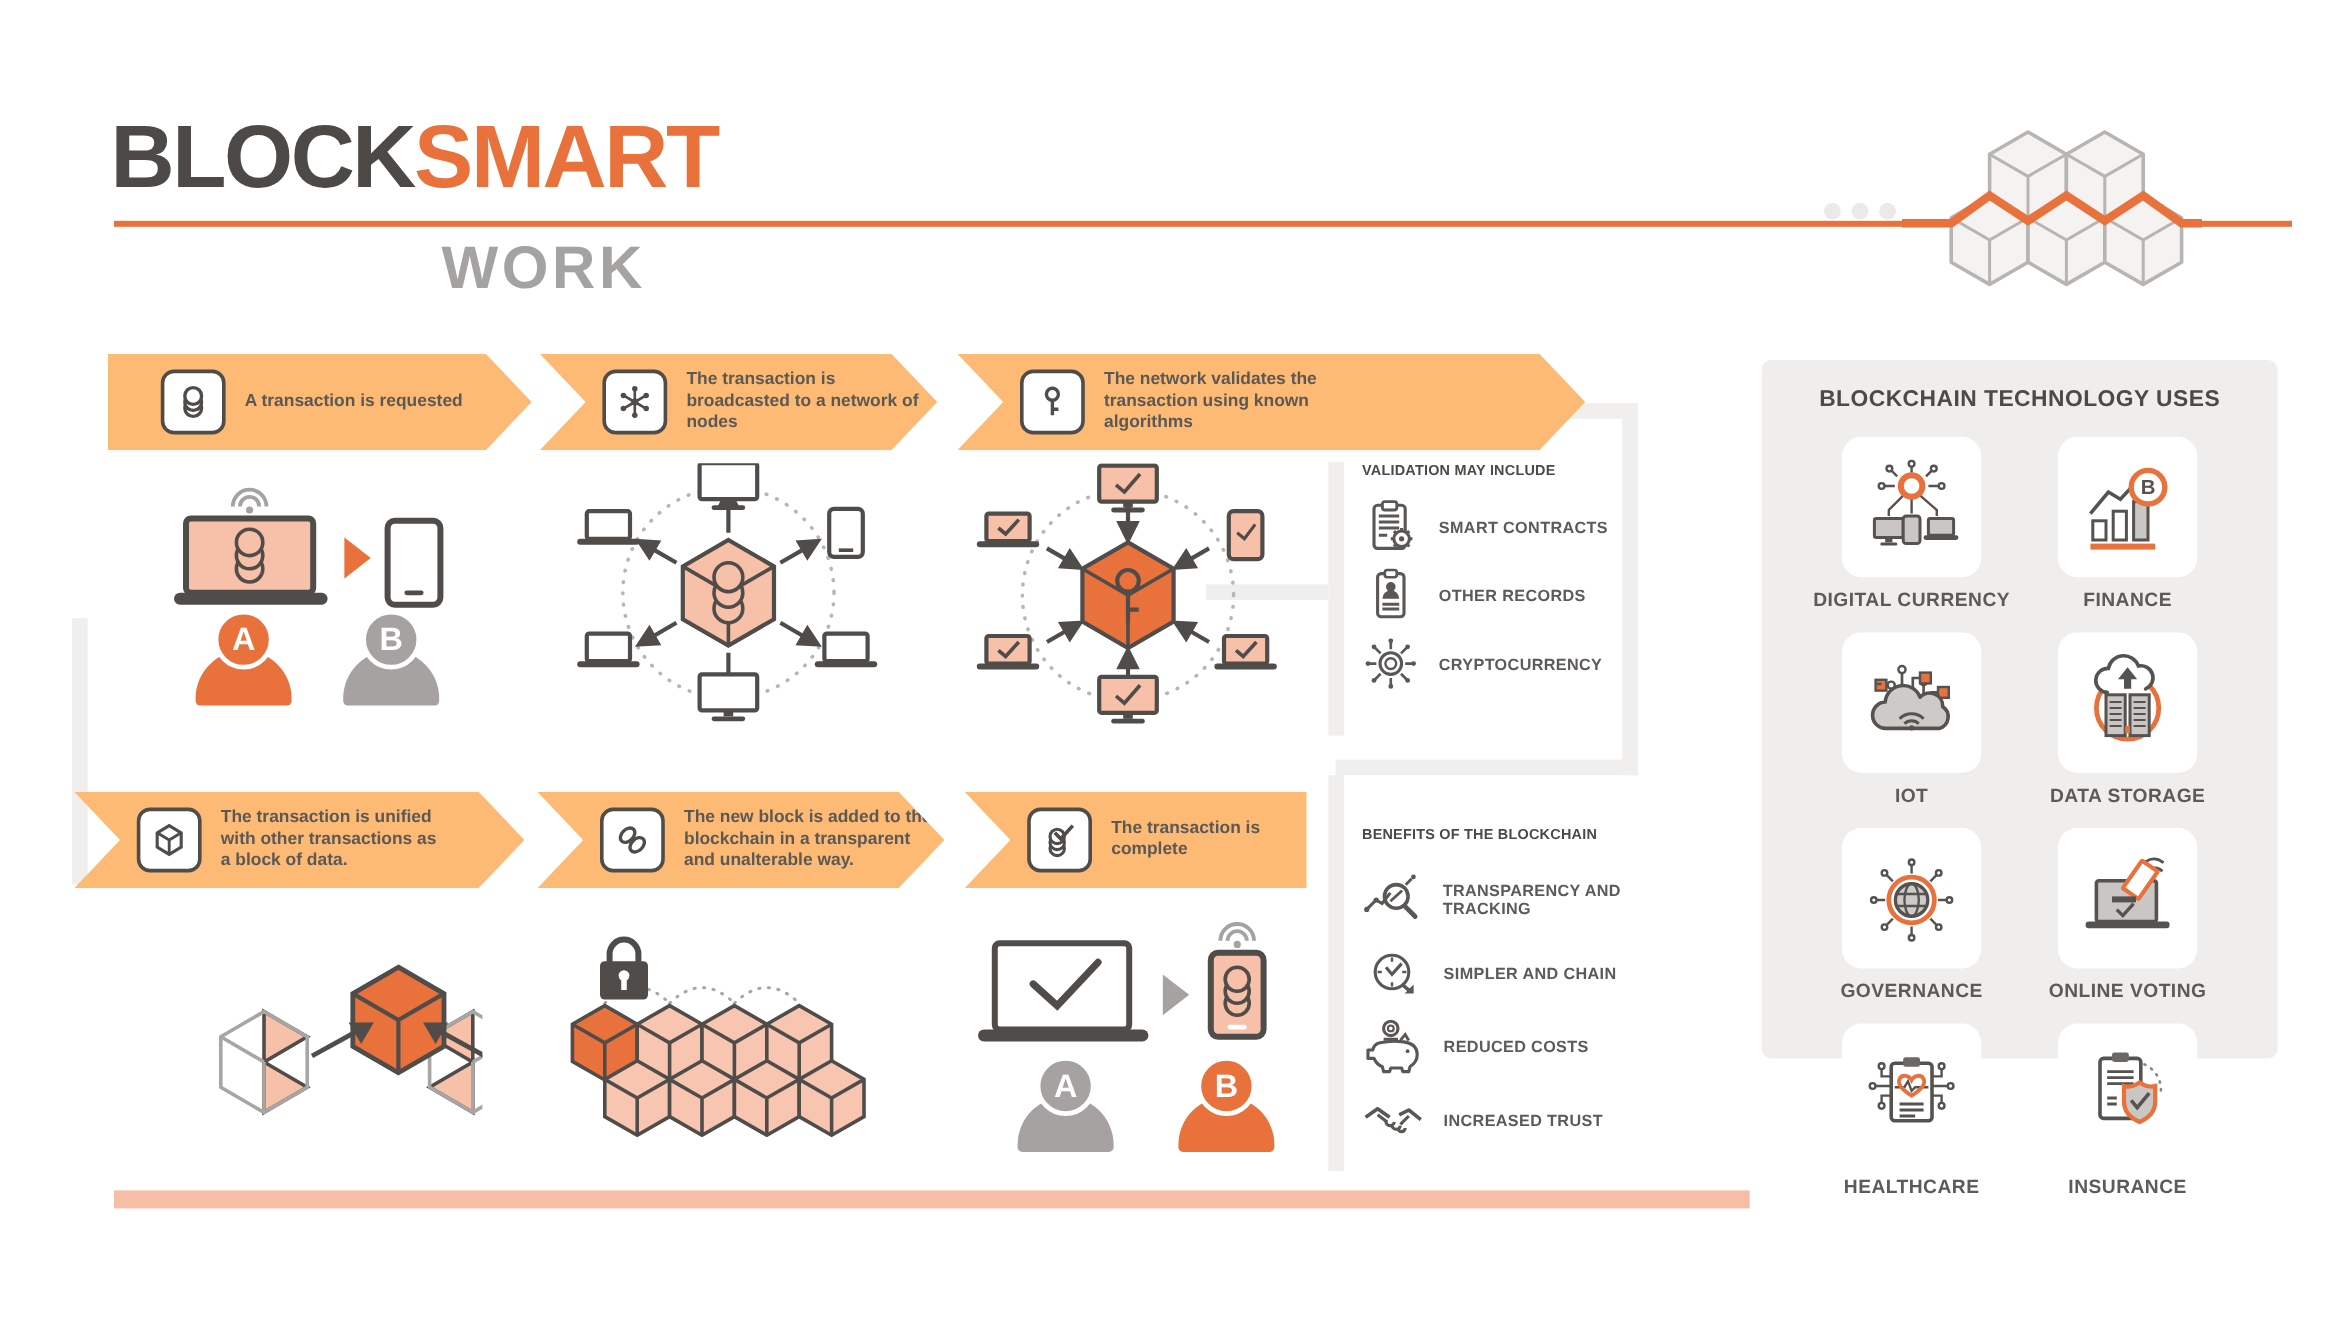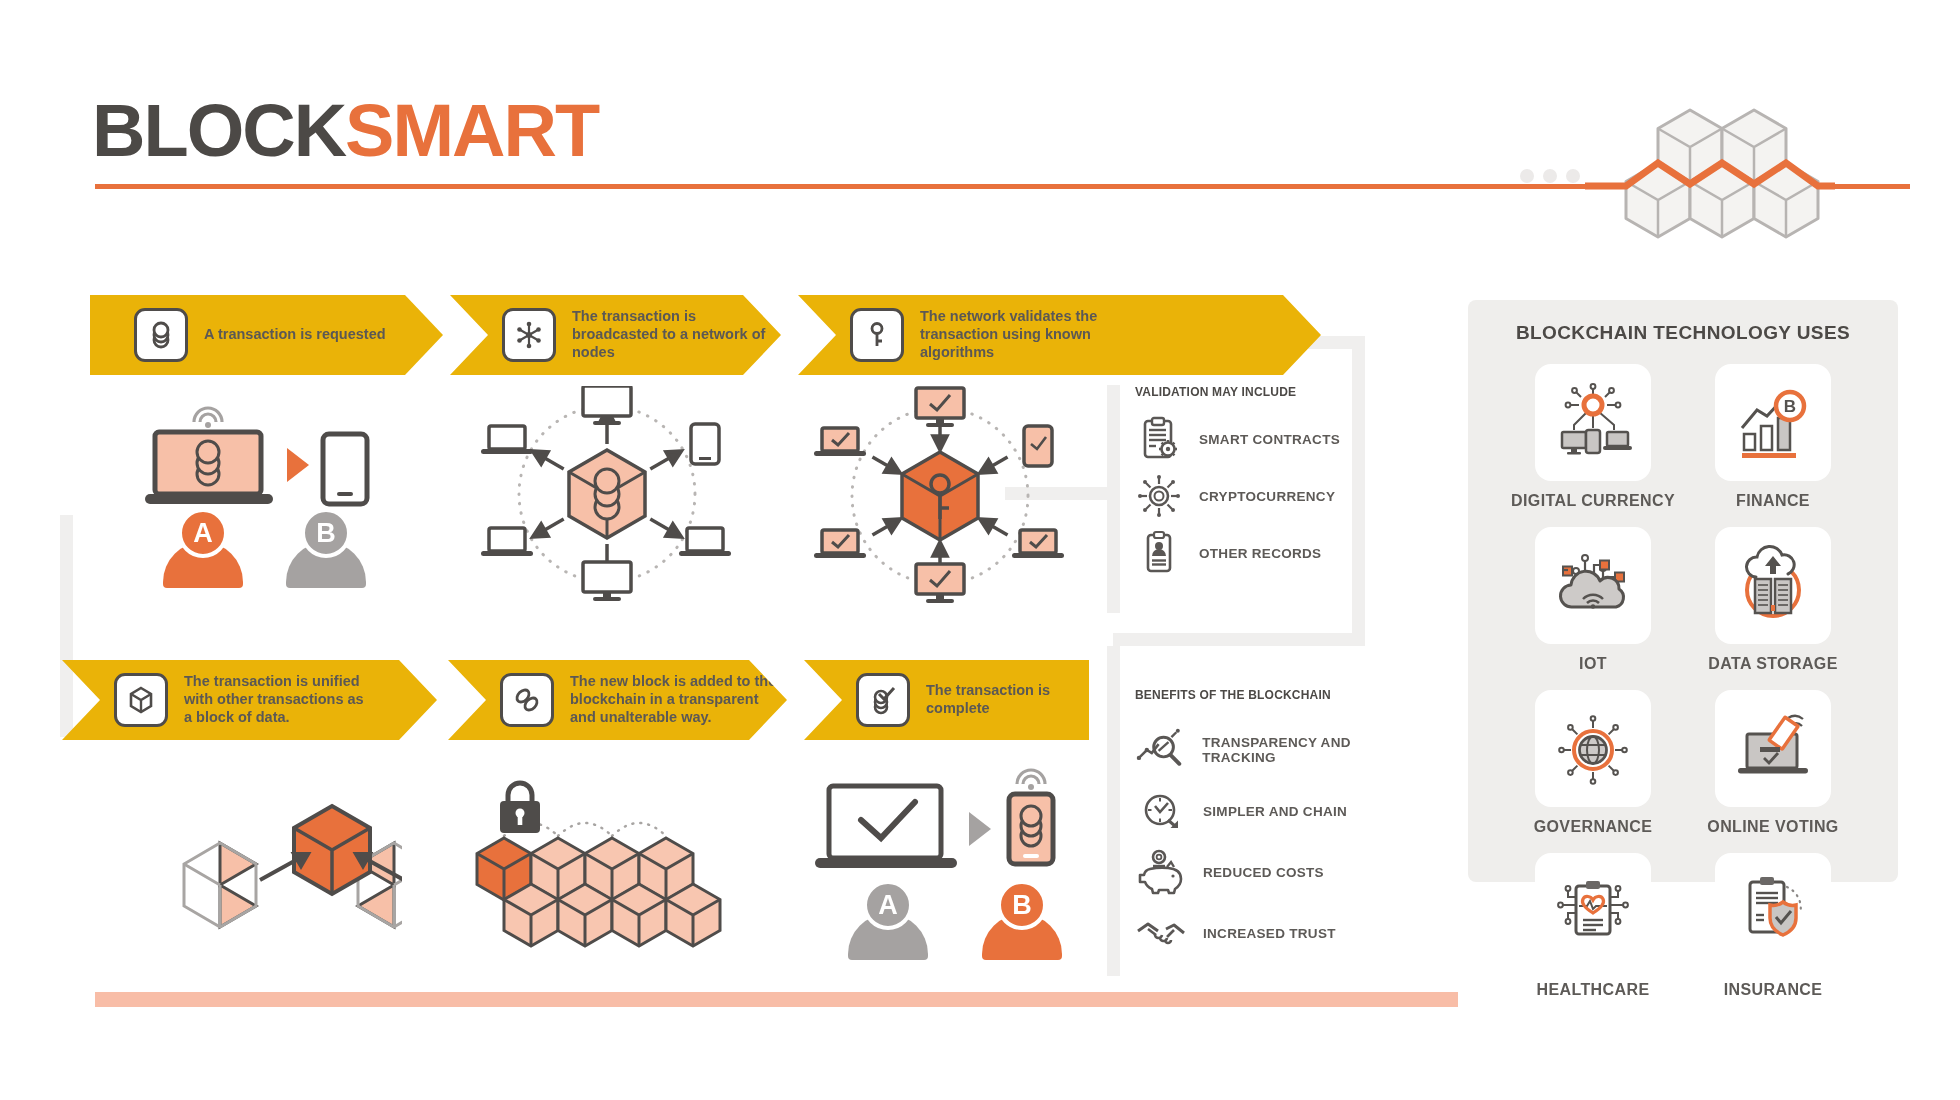--- a/index.html
+++ b/index.html
@@ -15,21 +15,21 @@
   .title-bottom { position:absolute; left:368px; top:194px; font-size:50px; font-weight:800; letter-spacing:3px; color:#a5a2a2; }
   .hr-orange { position:absolute; top:184px; height:5px; background:#e8713c; }
   #hr-left { left:95px; width:1492px; }
   #hr-right { left:1833px; width:77px; }
   .logo-dot { position:absolute; width:14px; height:14px; border-radius:50%; background:#eceae9; top:169px; }
 
   
   .connector { position:absolute; background:#f0efee; }
 
   
-  .banner { position:absolute; height:80px; background:#eab308; display:flex; align-items:center; gap:16px; }
+  .banner { position:absolute; height:80px; background:#fdba74; display:flex; align-items:center; gap:16px; }
   .banner .label { font-size:14.5px; font-weight:700; color:#5b5855; line-height:1.24; }
   .iconbox { width:54px; height:54px; background:#fff; border:3.5px solid #4f4c4a; border-radius:11px;
              flex:none; display:flex; align-items:center; justify-content:center; }
   #banner-1 { left:90px;  top:295px; width:353px; padding-left:44px;
               clip-path:polygon(0 0,315px 0,100% 50%,315px 100%,0 100%); }
   #banner-2 { left:450px; top:295px; width:331px; padding-left:52px;
               clip-path:polygon(0 0,293px 0,100% 50%,293px 100%,0 100%,38px 50%); }
   #banner-3 { left:798px; top:295px; width:523px; padding-left:52px;
               clip-path:polygon(0 0,485px 0,100% 50%,485px 100%,0 100%,38px 50%); }
   #banner-4 { left:62px;  top:660px; width:375px; padding-left:52px;
@@ -74,20 +74,21 @@
   #bottom-bar { position:absolute; left:95px; top:992px; width:1363px; height:15px; background:#f8bda7; }
 </style>
 </head>
 <body>
 
 <div id="page">
 
   <div class="title"><span class="t-dark">BLOCK</span><span class="t-orange">SMART</span></div>
   <div class="hr-orange" id="hr-left"></div>
   <div class="hr-orange" id="hr-right"></div>
+  <div class="title-bottom">WORK</div>
 
   <div class="logo-dot" style="left:1520px"></div>
   <div class="logo-dot" style="left:1543px"></div>
   <div class="logo-dot" style="left:1566px"></div>
 
   <svg class="ill" style="left:1585px;top:95px" width="250" height="160" viewBox="0 0 250 160">
     <g stroke="#b7b4b2" stroke-width="3" fill="#f4f3f1" stroke-linejoin="round">
       <polygon points="105,15 137,33.5 137,70.5 105,89 73,70.5 73,33.5"></polygon>
       <polygon points="169,15 201,33.5 201,70.5 169,89 137,70.5 137,33.5"></polygon>
       <polygon points="73,68 105,86.5 105,123.5 73,142 41,123.5 41,86.5"></polygon>
@@ -356,20 +357,33 @@
             <line x1="37.2" y1="38.2" x2="39.4" y2="40.4"></line>
           <line x1="39.4" y1="27.6" x2="37.2" y2="29.8"></line>
             <line x1="28.8" y1="38.2" x2="26.6" y2="40.4"></line>
         </g>
         <circle cx="33" cy="34" r="2.2" fill="#5a5755"></circle>
       </svg>
       <div class="vlabel">SMART CONTRACTS</div>
     </div>
     <div class="vitem">
       <svg width="48" height="48" viewBox="0 0 48 48">
+        <rect x="13" y="6" width="22" height="36" rx="3" fill="#fff" stroke="#5a5755" stroke-width="2.6"></rect>
+        <rect x="19" y="3" width="10" height="6" rx="2" fill="#fff" stroke="#5a5755" stroke-width="2.2"></rect>
+        <circle cx="24" cy="17" r="4" fill="#5a5755"></circle>
+        <path d="M17,27 a7,7 0 0 1 14,0 z" fill="#5a5755"></path>
+        <g stroke="#5a5755" stroke-width="2.4">
+            <line x1="17" y1="31.5" x2="31" y2="31.5"></line>
+            <line x1="17" y1="35.5" x2="31" y2="35.5"></line>
+          </g>
+      </svg>
+      <div class="vlabel">OTHER RECORDS</div>
+    </div>
+    <div class="vitem">
+      <svg width="48" height="48" viewBox="0 0 48 48">
         <circle cx="24" cy="24" r="9" fill="#fff" stroke="#5a5755" stroke-width="2.6"></circle>
         <circle cx="24" cy="24" r="4.5" fill="none" stroke="#5a5755" stroke-width="2"></circle>
         <g stroke="#5a5755" stroke-width="2.2">
           <line x1="24" y1="12" x2="24" y2="6"></line>
             <line x1="24" y1="36" x2="24" y2="42"></line>
           <line x1="12" y1="24" x2="6" y2="24"></line>
             <line x1="36" y1="24" x2="42" y2="24"></line>
           <line x1="15.5" y1="15.5" x2="11" y2="11"></line>
             <line x1="32.5" y1="32.5" x2="37" y2="37"></line>
           <line x1="32.5" y1="15.5" x2="37" y2="11"></line>
@@ -380,33 +394,20 @@
             <circle cx="24" cy="43" r="2"></circle>
             <circle cx="5" cy="24" r="2"></circle>
             <circle cx="43" cy="24" r="2"></circle>
           <circle cx="10" cy="10" r="2"></circle>
             <circle cx="38" cy="38" r="2"></circle>
             <circle cx="38" cy="10" r="2"></circle>
             <circle cx="10" cy="38" r="2"></circle>
         </g>
       </svg>
       <div class="vlabel">CRYPTOCURRENCY</div>
-    </div>
-    <div class="vitem">
-      <svg width="48" height="48" viewBox="0 0 48 48">
-        <rect x="13" y="6" width="22" height="36" rx="3" fill="#fff" stroke="#5a5755" stroke-width="2.6"></rect>
-        <rect x="19" y="3" width="10" height="6" rx="2" fill="#fff" stroke="#5a5755" stroke-width="2.2"></rect>
-        <circle cx="24" cy="17" r="4" fill="#5a5755"></circle>
-        <path d="M17,27 a7,7 0 0 1 14,0 z" fill="#5a5755"></path>
-        <g stroke="#5a5755" stroke-width="2.4">
-            <line x1="17" y1="31.5" x2="31" y2="31.5"></line>
-            <line x1="17" y1="35.5" x2="31" y2="35.5"></line>
-          </g>
-      </svg>
-      <div class="vlabel">OTHER RECORDS</div>
     </div>
   </div>
 
   <svg class="ill" style="left:132px;top:788px" width="270" height="150" viewBox="0 0 270 150">
     <g>
       <polygon points="88,55 124,76 88,97" fill="#f7c0a8" stroke="#4f4c4a" stroke-width="3"></polygon>
       <polygon points="88,97 124,118 88,139" fill="#f7c0a8" stroke="#4f4c4a" stroke-width="3"></polygon>
       <polygon points="88,55 124,76 124,118 88,139 52,118 52,76" fill="none" stroke="#a8a5a3" stroke-width="3"></polygon>
       <path d="M52,76 L88,97 M88,97 V139" fill="none" stroke="#a8a5a3" stroke-width="3"></path>
     </g>

